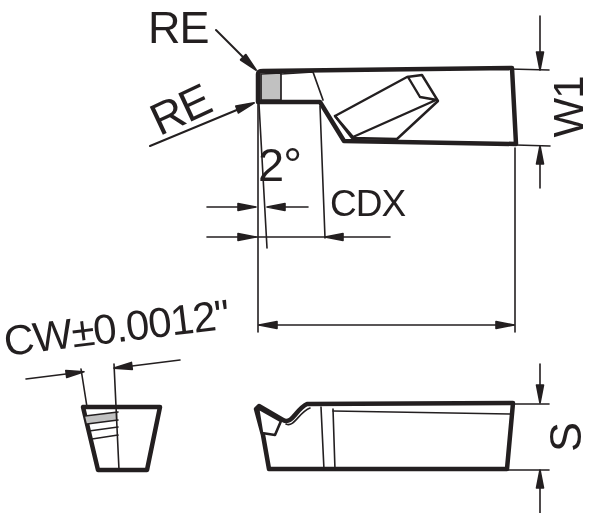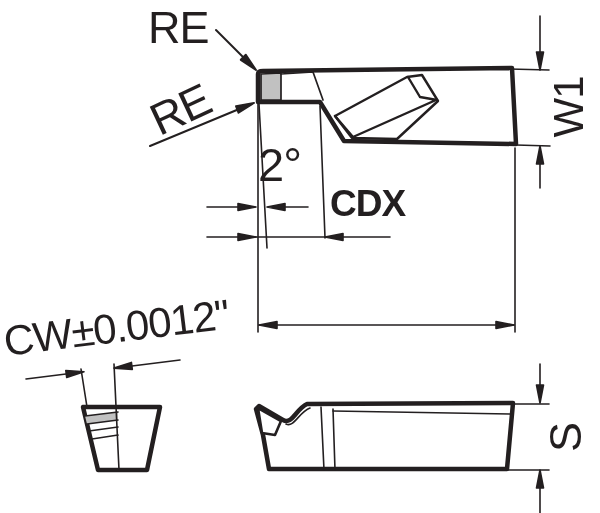--- a/index.html
+++ b/index.html
@@ -15,21 +15,21 @@
   .lbl{
     position:absolute;
     color:#231f20;
     white-space:nowrap;
     line-height:1;
     letter-spacing:-1px;
   }
   .lbl-re-top   {left:148px;top:5px;  font-size:45px;}
   .lbl-re-corner{left:150px;top:87px; font-size:45px; transform:rotate(-25deg);}
   .lbl-angle    {left:258px;top:141px;font-size:47px;}
-  .lbl-cdx      {left:330px;top:185px;font-size:37px;font-weight:bold;}
+  .lbl-cdx      {left:330px;top:185px;font-size:37px;}
   .lbl-insl     {left:330px;top:259px;font-size:53px;}
   .lbl-w1       {left:538px;top:86px; font-size:42px; transform:rotate(-90deg);}
   .lbl-cw       {left:4px;  top:321px;font-size:42px; transform:rotate(-7deg); transform-origin:0 50%;}
   .lbl-s        {left:551px;top:415px;font-size:45px; transform:rotate(-90deg);}
 </style>
 </head>
 <body>
 
 <div id="canvas">
 

